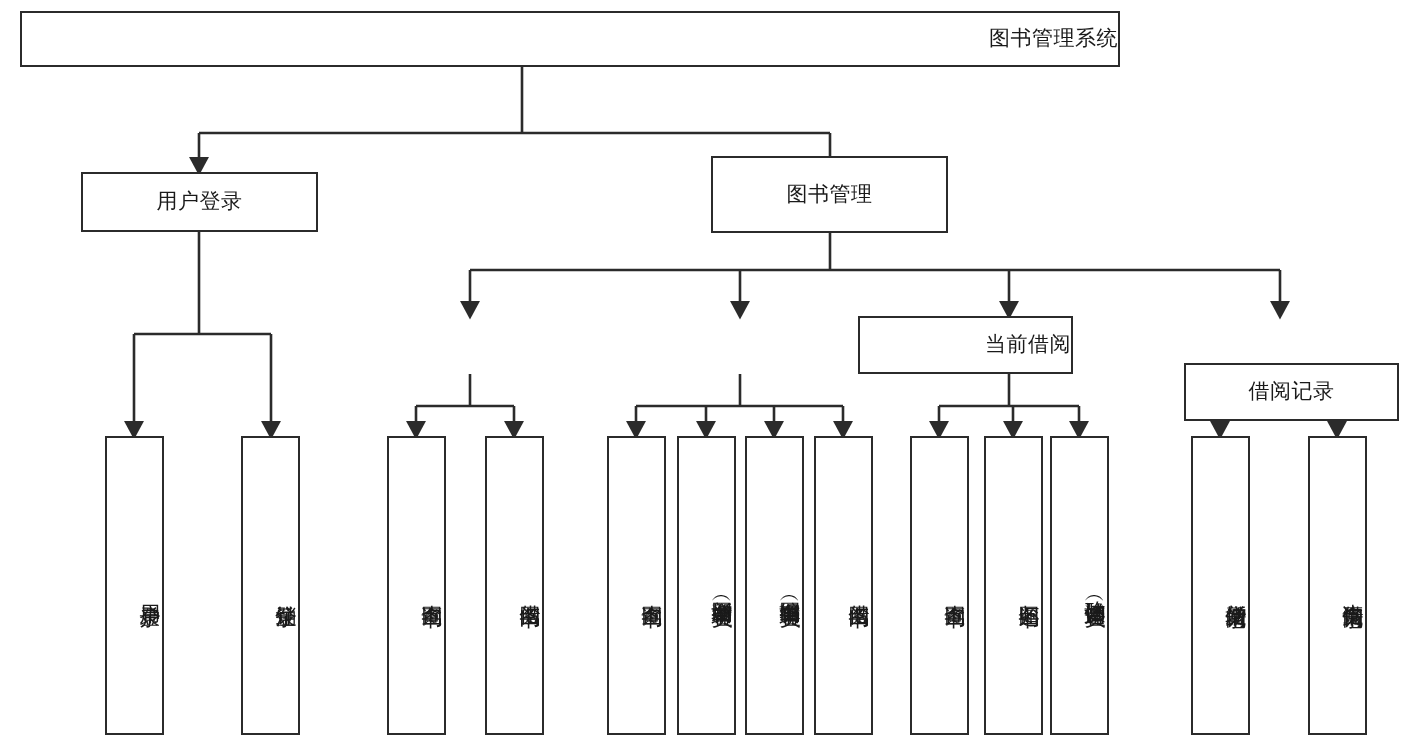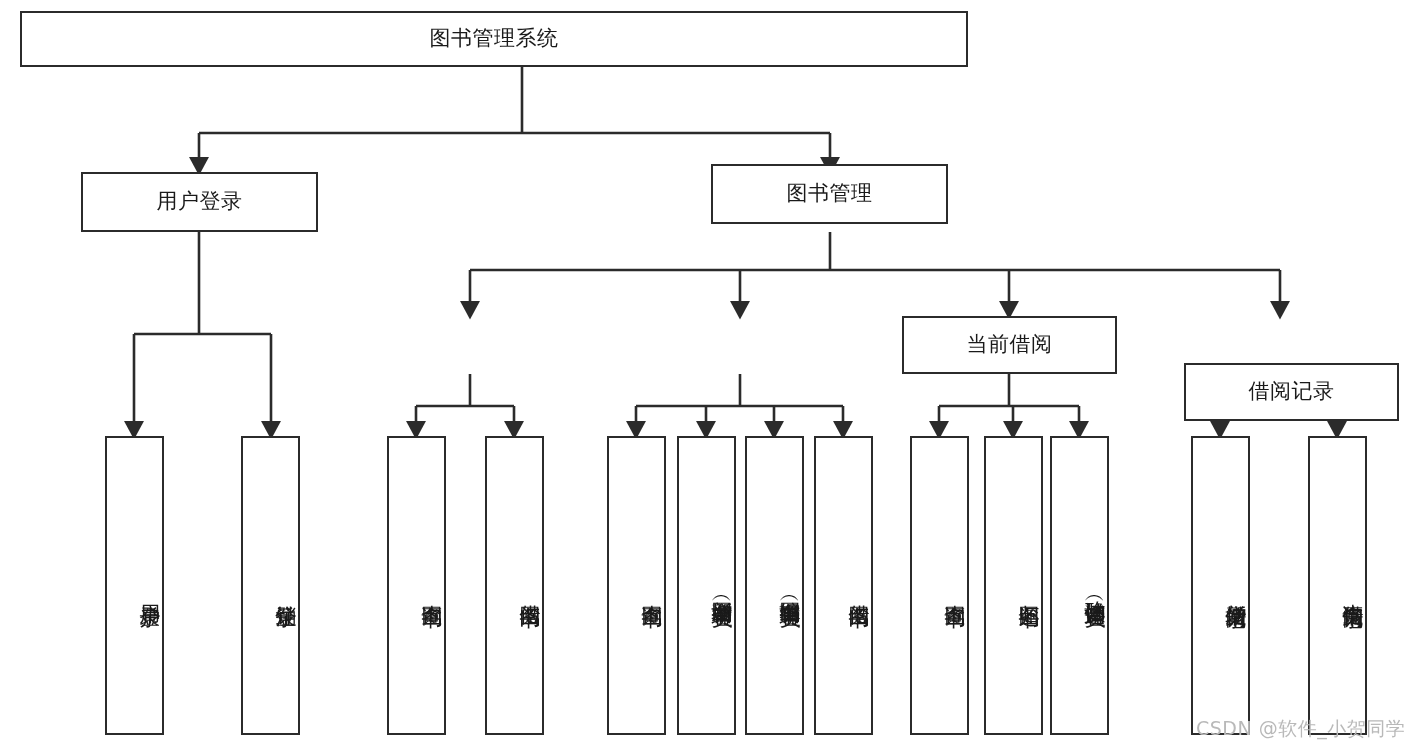--- a/index.html
+++ b/index.html
@@ -114,32 +114,32 @@
       <path d="M1013,406 L1013,429" marker-end="url(#arrowhead)"></path>
       <path d="M1079,406 L1079,429" marker-end="url(#arrowhead)"></path>
 
       <path d="M1280,374 L1280,406"></path>
       <path d="M1220,406 L1337,406"></path>
       <path d="M1220,406 L1220,429" marker-end="url(#arrowhead)"></path>
       <path d="M1337,406 L1337,429" marker-end="url(#arrowhead)"></path>
     </g>
   </svg>
 
-  <div class="node node-h" style="left: 20px; top: 11px; width: 948px; height: 56px;">
+  <div class="node node-h" style="left: 20px; top: 11px; width: 1100px; height: 56px; justify-content: flex-end;">
     <span>图书管理系统</span>
   </div>
 
   <div class="node node-h" style="left: 81px; top: 172px; width: 237px; height: 60px;">
     <span>用户登录</span>
   </div>
-  <div class="node node-h" style="left: 711px; top: 164px; width: 237px; height: 60px;">
+  <div class="node node-h" style="left: 711px; top: 156px; width: 237px; height: 77px;">
     <span>图书管理</span>
   </div>
 
-  <div class="node node-h" style="left: 902px; top: 316px; width: 215px; height: 58px;">
+  <div class="node node-h" style="left: 858px; top: 316px; width: 215px; height: 58px; justify-content: flex-end;">
     <span>当前借阅</span>
   </div>
   <div class="node node-h" style="left: 1184px; top: 316px; width: 215px; height: 58px; margin-top: 47px;">
     <span>借阅记录</span>
   </div>
 
   <div class="node node-v" style="left: 105px; top: 436px; width: 59px; height: 299px;">
     <span>用户登录</span>
   </div>
   <div class="node node-v" style="left: 241px; top: 436px; width: 59px; height: 299px;">
@@ -172,15 +172,14 @@
   <div class="node node-v align-top" style="left: 1050px; top: 436px; width: 59px; height: 299px;">
     <span>确认归还（管理员）</span>
   </div>
   <div class="node node-v" style="left: 1191px; top: 436px; width: 59px; height: 299px;">
     <span>新增借阅记录</span>
   </div>
   <div class="node node-v" style="left: 1308px; top: 436px; width: 59px; height: 299px;">
     <span>查询借阅记录</span>
   </div>
 
-  <div class="watermark" style="left: 1196px; top: 716px;">CSDN @软件_小贺同学</div>
 
 </div>
 
 </body></html>

